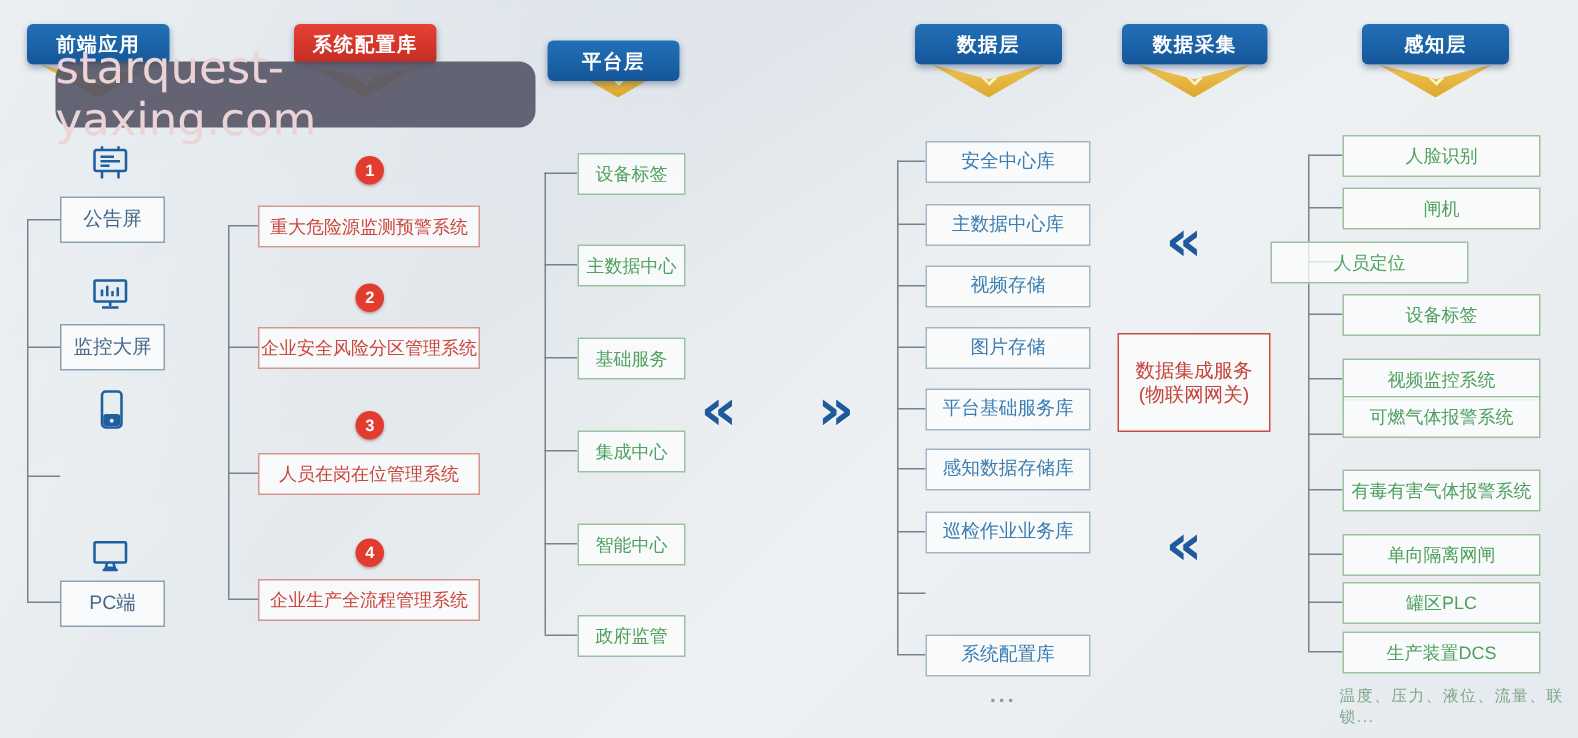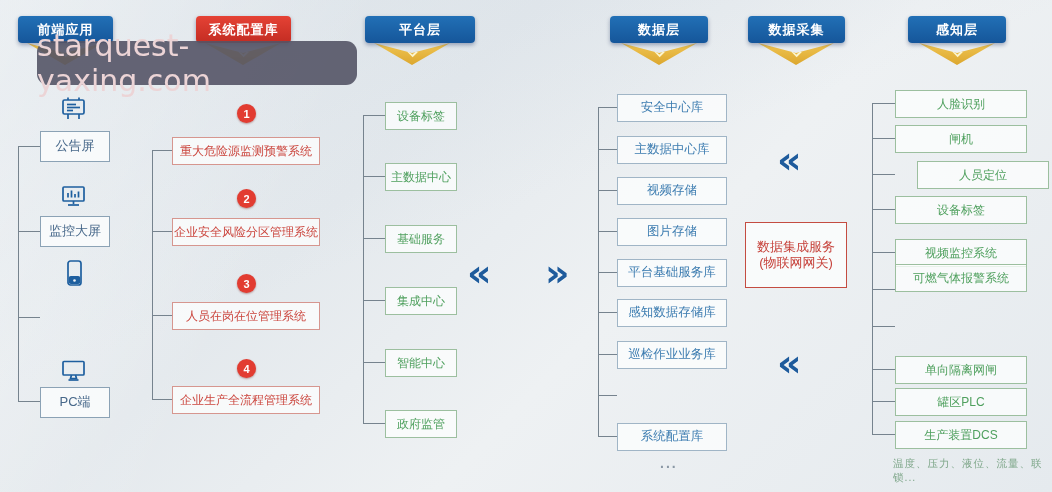--- a/index.html
+++ b/index.html
@@ -83,21 +83,21 @@
   <div class="ribbon" style="left:919px;top:43px">
       <div class="ribbon-mark"></div>
     </div>
 
   <div class="col-header" style="left:18px;top:16px;width:95px">
       <span>前端应用</span>
     </div>
   <div class="col-header red" style="left:196px;top:16px;width:95px">
       <span>系统配置库</span>
     </div>
-  <div class="col-header" style="left:365px;top:16px;width:110px">
+  <div class="col-header" style="left:365px;top:27px;width:88px">
       <span>平台层</span>
     </div>
   <div class="col-header" style="left:610px;top:16px;width:98px">
       <span>数据层</span>
     </div>
   <div class="col-header" style="left:748px;top:16px;width:97px">
       <span>数据采集</span>
     </div>
   <div class="col-header" style="left:908px;top:16px;width:98px">
       <span>感知层</span>
@@ -274,32 +274,35 @@
   <div class="hline" style="left:872px;top:369px;width:23px"></div>
   <div class="hline" style="left:872px;top:401px;width:23px"></div>
   <div class="hline" style="left:872px;top:434px;width:23px"></div>
 
   <div class="box green" style="left:895px;top:90px;width:130px;height:26px">
       <span>人脸识别</span>
     </div>
   <div class="box green" style="left:895px;top:125px;width:130px;height:26px">
       <span>闸机</span>
     </div>
-  <div class="box green" style="left:917px;top:161px;width:130px;height:26px">
+  <div class="box green" style="left:847px;top:161px;width:130px;height:26px">
       <span>人员定位</span>
     </div>
   <div class="box green" style="left:895px;top:196px;width:130px;height:26px">
       <span>设备标签</span>
     </div>
   <div class="box green" style="left:895px;top:239px;width:130px;height:26px">
       <span>视频监控系统</span>
     </div>
   <div class="box green" style="left:895px;top:264px;width:130px;height:26px">
       <span>可燃气体报警系统</span>
     </div>
+  <div class="box green" style="left:895px;top:313px;width:130px;height:26px">
+      <span>有毒有害气体报警系统</span>
+    </div>
   <div class="box green" style="left:895px;top:356px;width:130px;height:26px">
       <span>单向隔离网闸</span>
     </div>
   <div class="box green" style="left:895px;top:388px;width:130px;height:26px">
       <span>罐区PLC</span>
     </div>
   <div class="box green" style="left:895px;top:421px;width:130px;height:26px">
       <span>生产装置DCS</span>
     </div>
 

